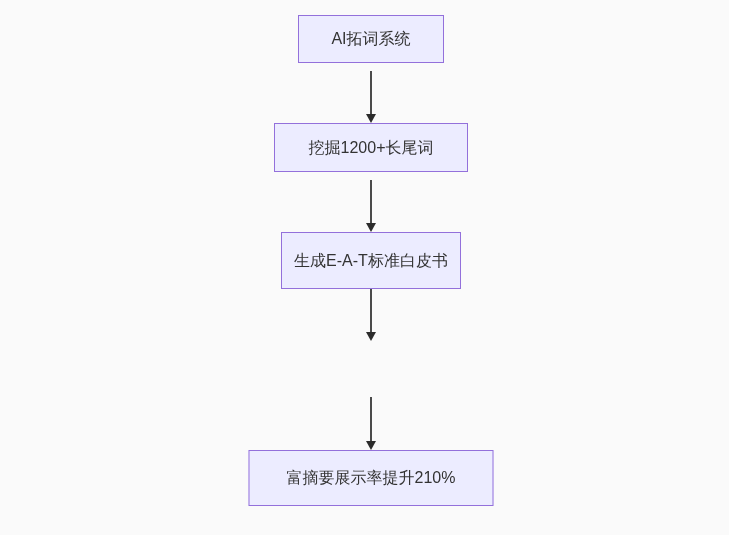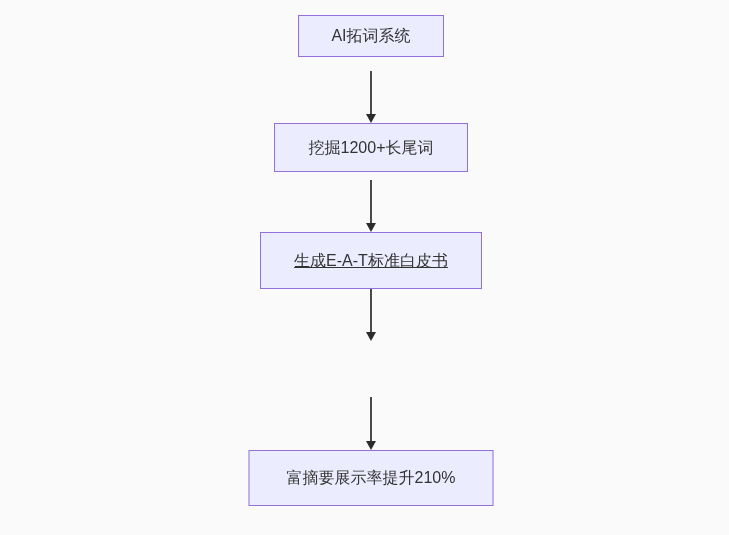--- a/index.html
+++ b/index.html
@@ -51,23 +51,23 @@
   }
   .arrow .head {
     width: 0;
     height: 0;
     border-left: 5px solid transparent;
     border-right: 5px solid transparent;
     border-top: 9px solid #2b2b2b;
     flex: 0 0 auto;
   }
   
-  #node-1 { top: 15px;  width: 146px; height: 42px; }
+  #node-1 { top: 15px;  width: 146px; height: 48px; }
   #node-2 { top: 123px; width: 194px; height: 49px; }
-  #node-3 { top: 232px; width: 222px; height: 57px; text-decoration: underline; }
+  #node-3 { top: 232px; width: 180px; height: 57px; }
   #node-4 { top: 341px; width: 215px; height: 56px; }
   #node-5 { top: 450px; width: 245px; height: 56px; }
   #arrow-1 { top: 71px;  height: 52px; }
   #arrow-2 { top: 180px; height: 52px; }
   #arrow-3 { top: 289px; height: 52px; }
   #arrow-4 { top: 397px; height: 53px; }
 </style>
 </head>
 <body>
 

